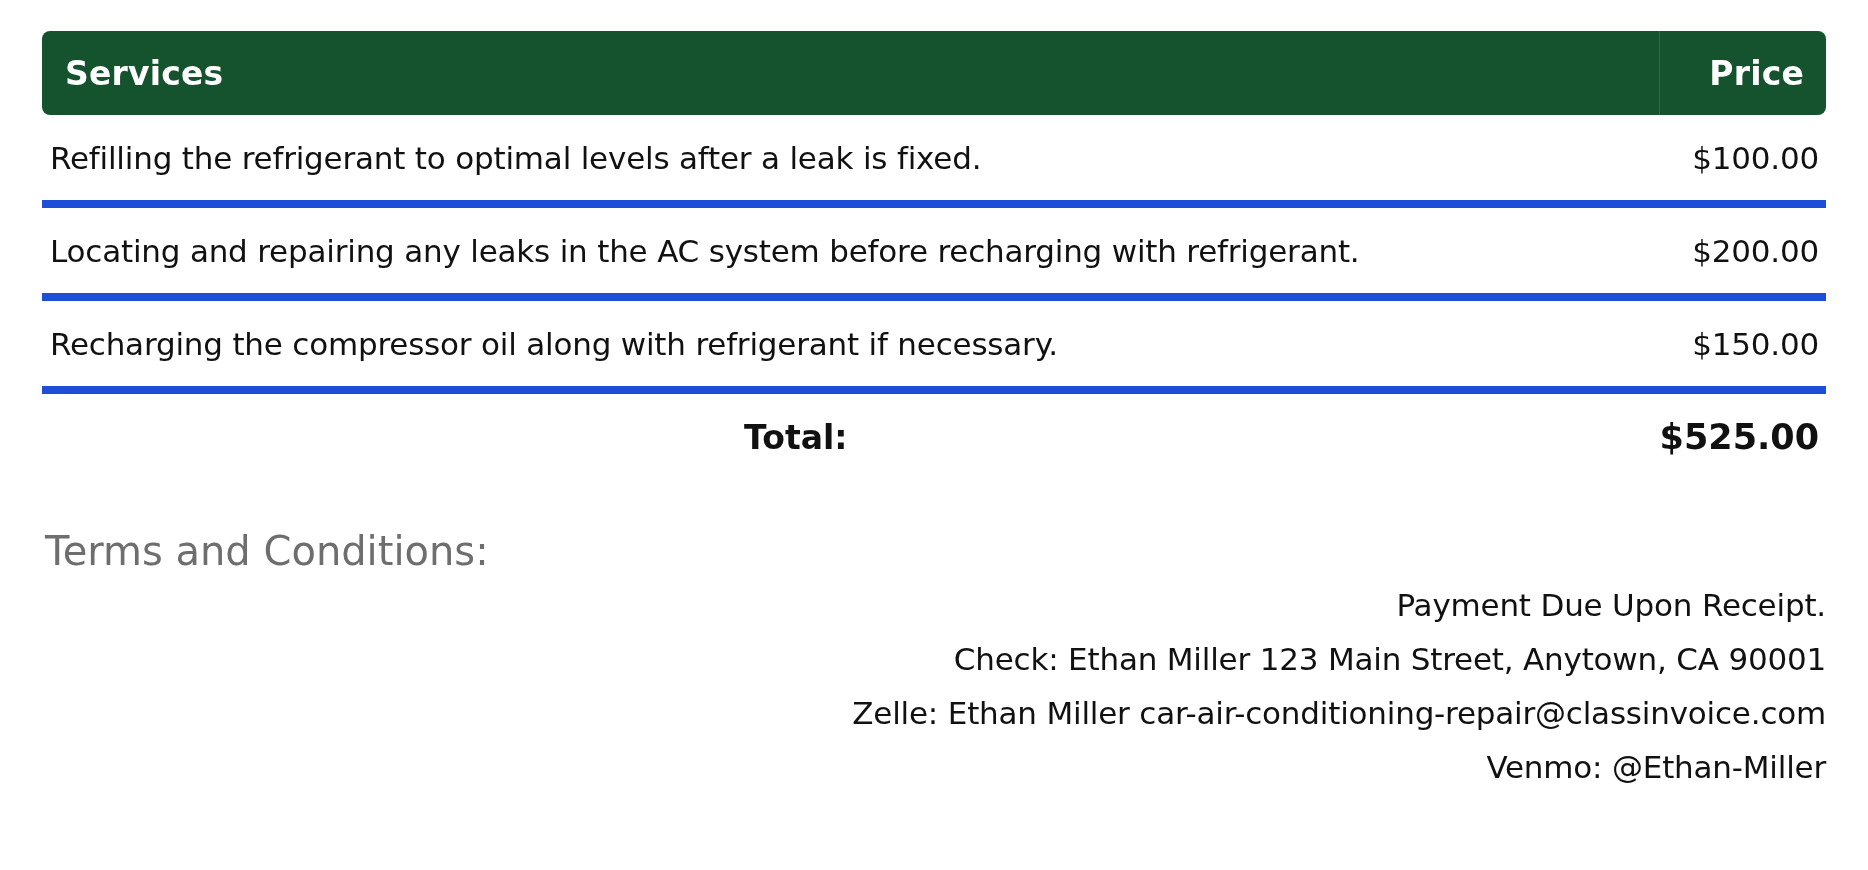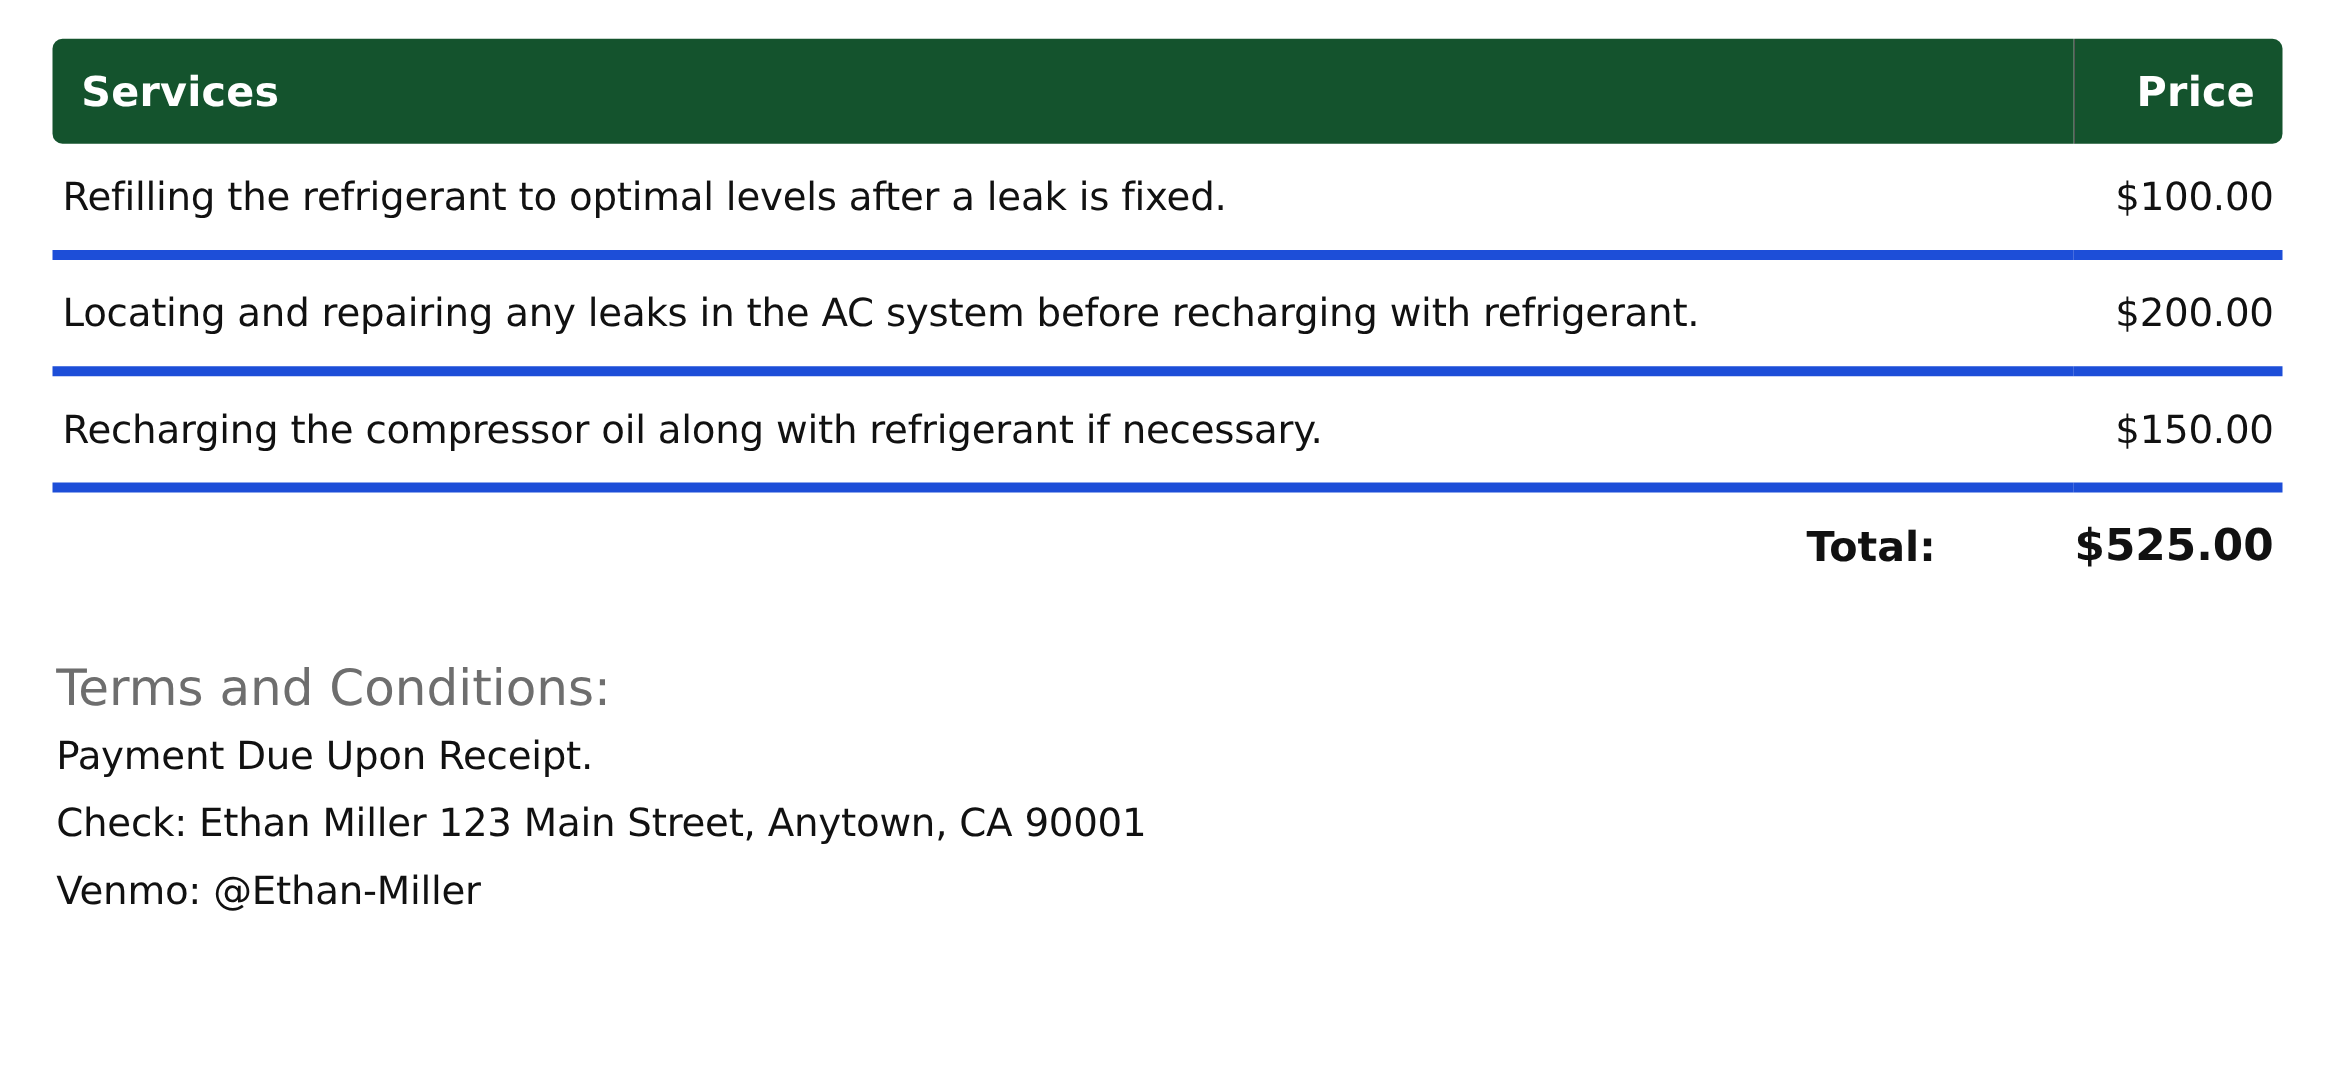--- a/index.html
+++ b/index.html
@@ -59,21 +59,21 @@
     text-align: right;
     padding-right: 7px;
   }
   table.services tfoot td {
     height: 84px;
     font-size: 33px;
     font-weight: bold;
     vertical-align: middle;
   }
   table.services tfoot td.total-label {
-    text-align: right;
+    text-align: center;
     padding-right: 110px;
   }
   table.services tfoot td.total-value {
     text-align: right;
     padding-right: 7px;
     font-size: 35px;
     margin-left: 44px;
   }
   .terms {
     margin-top: 44px;
@@ -84,20 +84,21 @@
     color: #6e6e6e;
     height: 54px;
     line-height: 54px;
   }
   .terms .terms-line {
     font-size: 31px;
     color: #111111;
     height: 54px;
     line-height: 54px;
     letter-spacing: -0.2px;
+    text-align: right;
   }
 </style>
 </head>
 <body>
 
 <div class="invoice">
   <table class="services">
     <thead>
       <tr>
         <th class="col-services">Services</th>
@@ -123,15 +124,16 @@
         <td class="total-label">Total:</td>
         <td class="total-value">$525.00</td>
       </tr>
     </tfoot>
   </table>
 
   <div class="terms">
     <div class="terms-title">Terms and Conditions:</div>
     <div class="terms-line">Payment Due Upon Receipt.</div>
     <div class="terms-line">Check: Ethan Miller 123 Main Street, Anytown, CA 90001</div>
+    <div class="terms-line">Zelle: Ethan Miller car-air-conditioning-repair@classinvoice.com</div>
     <div class="terms-line">Venmo: @Ethan-Miller</div>
   </div>
 </div>
 
 </body></html>

